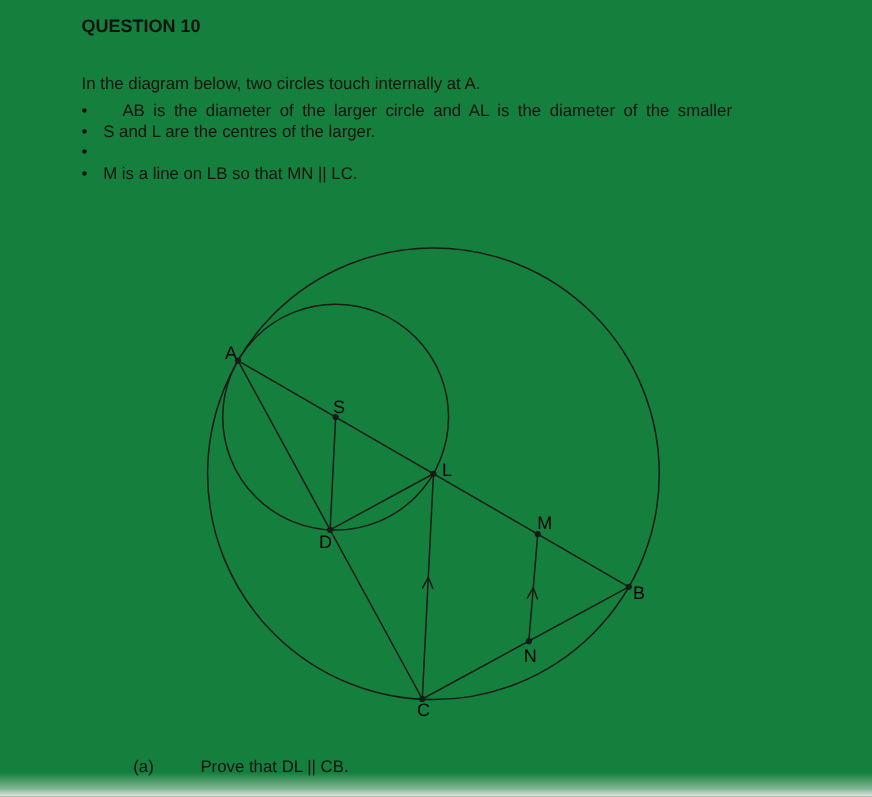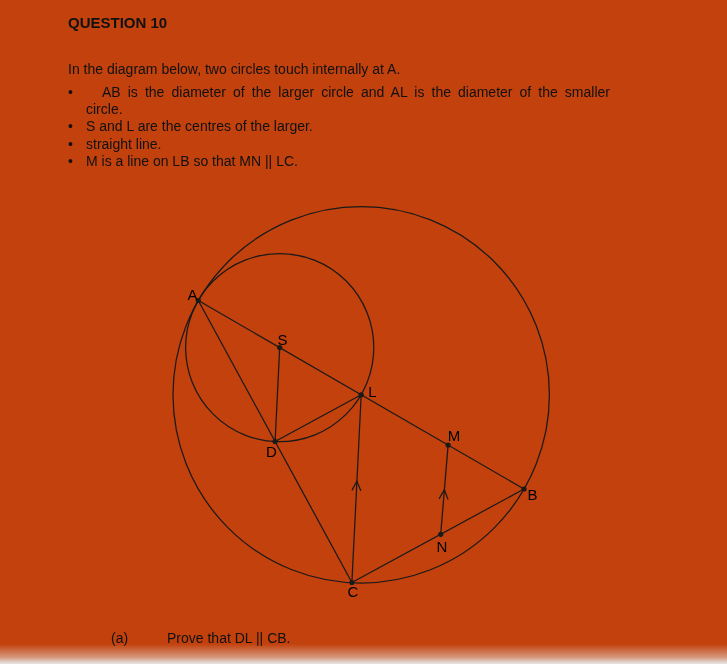--- a/index.html
+++ b/index.html
@@ -1,19 +1,19 @@
 <!DOCTYPE html>
 <html><head>
 <meta charset="utf-8">
 <style>
   html,body{margin:0;padding:0;background:#fff;}
   .page{
     position:relative;
     width:727px;height:664px;
-    background:#c2410c;
+    background:#15803d;
     font-family:"Liberation Sans", sans-serif;
     color:#111;
     overflow:hidden;
     text-decoration:underline;
   }
   .title{
     position:absolute;left:68px;top:14px;
     font-size:15px;font-weight:bold;line-height:18px;
   }
   .intro{
@@ -48,33 +48,31 @@
 
   <div class="title">QUESTION 10</div>
 
   <div class="intro">In the diagram below, two circles touch internally at A.</div>
 
   <div class="bullets" id="bullet-list">
       <div class="bullet-row">
         <span class="bullet-marker">•</span>
         <div class="bullet-text">
           <div class="bline jl">AB is the diameter of the larger circle and AL is the diameter of the smaller</div>
-          <div class="bline">circle.</div>
         </div>
       </div>
       <div class="bullet-row">
         <span class="bullet-marker">•</span>
         <div class="bullet-text">
           <div class="bline">S and L are the centres of the larger.</div>
         </div>
       </div>
       <div class="bullet-row">
         <span class="bullet-marker">•</span>
         <div class="bullet-text">
-          <div class="bline">straight line.</div>
         </div>
       </div>
       <div class="bullet-row">
         <span class="bullet-marker">•</span>
         <div class="bullet-text">
           <div class="bline">M is a line on LB so that MN || LC.</div>
         </div>
       </div>
     </div>
 

